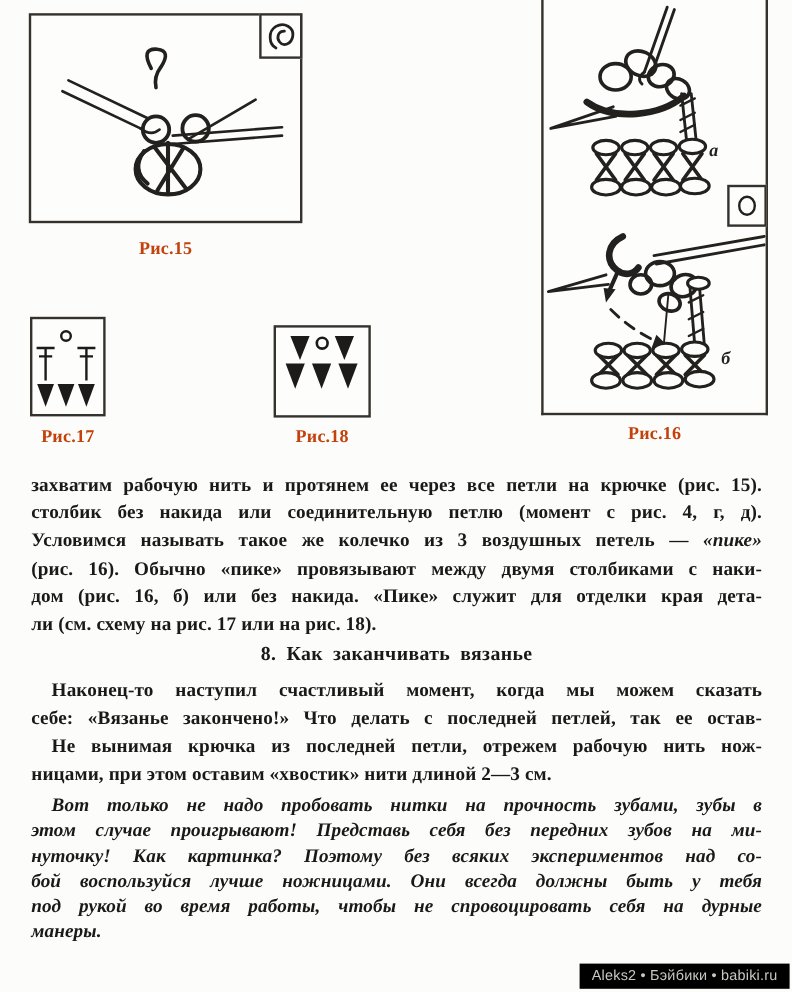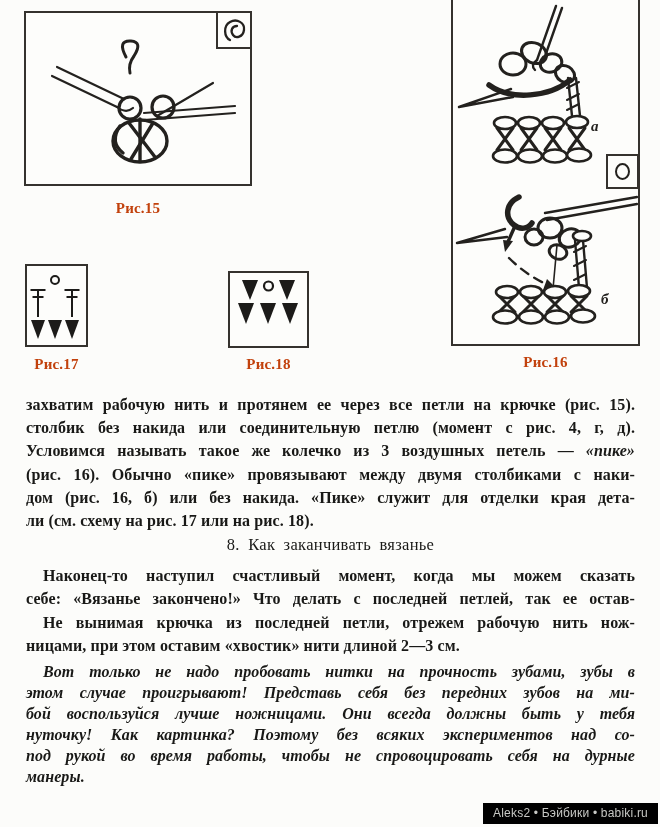--- a/index.html
+++ b/index.html
@@ -35,21 +35,21 @@
   #textblock {
     position:absolute; left:26px; top:393px; width:609px;
     font-size:16px; font-weight:700; color:#191917; letter-spacing:.1px;
   }
   .para { line-height:23.2px; }
   .line { text-align:justify; text-align-last:justify; white-space:normal; }
   .line.last { text-align-last:left; }
   .line.indent { text-indent:17px; }
   .pike { font-style:italic; }
   #heading { margin-top:2px; line-height:22px; text-align:center;
-             font-size:16.5px; font-weight:400; word-spacing:4px; letter-spacing:.3px; }
+             font-size:16.5px; font-weight:700; word-spacing:4px; letter-spacing:.3px; }
   #p2 { margin-top:8px; }
   #p4 { margin-top:4px; line-height:21px; font-style:italic; }
   
   #watermark {
     position:absolute; right:2px; bottom:3px; padding:3px 10px 4px;
     background:#000000; color:#c7c8c4;
     font-family:"Liberation Sans","DejaVu Sans",sans-serif;
     font-size:12px; letter-spacing:.2px;
   }
 </style>
@@ -231,22 +231,22 @@
     </div>
 
     <div class="para" id="p3">
       <div class="line indent">Не вынимая крючка из последней петли, отрежем рабочую нить нож-</div>
       <div class="line last">ницами, при этом оставим «хвостик» нити длиной 2—3 см.</div>
     </div>
 
     <div class="para" id="p4">
       <div class="line indent">Вот только не надо пробовать нитки на прочность зубами, зубы в</div>
       <div class="line">этом случае проигрывают! Представь себя без передних зубов на ми-</div>
+      <div class="line">нуточку! Как картинка? Поэтому без всяких экспериментов над со-</div>
       <div class="line">бой воспользуйся лучше ножницами. Они всегда должны быть у тебя</div>
-      <div class="line">нуточку! Как картинка? Поэтому без всяких экспериментов над со-</div>
       <div class="line">под рукой во время работы, чтобы не спровоцировать себя на дурные</div>
       <div class="line last">манеры.</div>
     </div>
   </div>
 
   <div id="watermark">Aleks2 • Бэйбики • babiki.ru</div>
 
 </div>
 
 </body></html>

